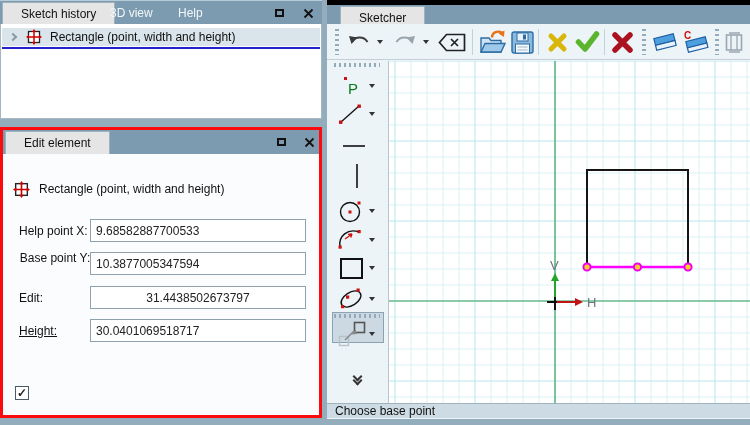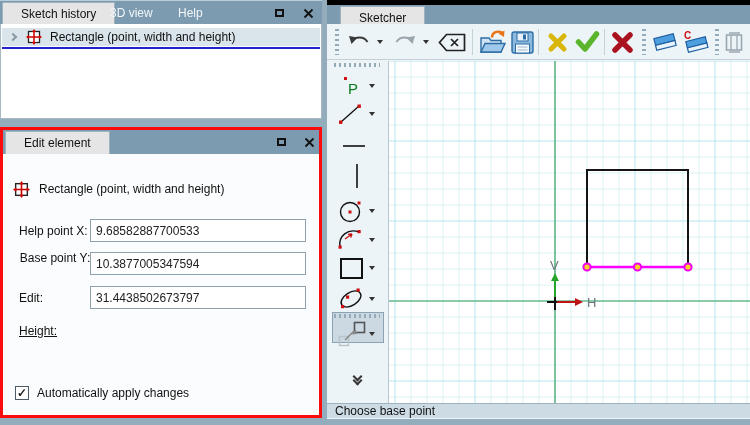--- a/index.html
+++ b/index.html
@@ -117,26 +117,26 @@
           <path d="M8 0 L10 3 L6 3 Z M8 16 L6 13 L10 13 Z M0 8 L3 6 L3 10 Z M16 8 L13 10 L13 6 Z" fill="#cc0000"></path>
         </svg>
         <span>Rectangle (point, width and height)</span>
       </div>
 
       <span class="fld-label" style="top:66px;">Help point X:</span>
       <input class="fld-input" style="top: 65px;" value="9.68582887700533">
       <span class="fld-label" style="top:93px;text-align:center;">Base point Y:</span>
       <input class="fld-input" style="top: 98px;" value="10.3877005347594">
       <span class="fld-label" style="top:133px;">Edit:</span>
-      <input class="fld-input" style="top: 132px;" value="31.4438502673797">
+      <input class="fld-input" style="top: 132px; text-align: center;" value="31.4438502673797">
       <span class="fld-label" style="top:166px;text-decoration:underline;">Height:</span>
+      <input class="fld-input" style="top: 165px;" value="30.0401069518717">
 
       <div id="chk-row">
         <span class="chk-box" id="auto-apply-box">✓</span>
-        <span>Automatically apply changes</span>
       </div>
     </div>
   </div>
 
   <div id="sketcher">
     <div id="sk-tabbar">
       <div class="tab-active" style="left:13px;">
         <span>Sketcher</span>
       </div>
     </div>

